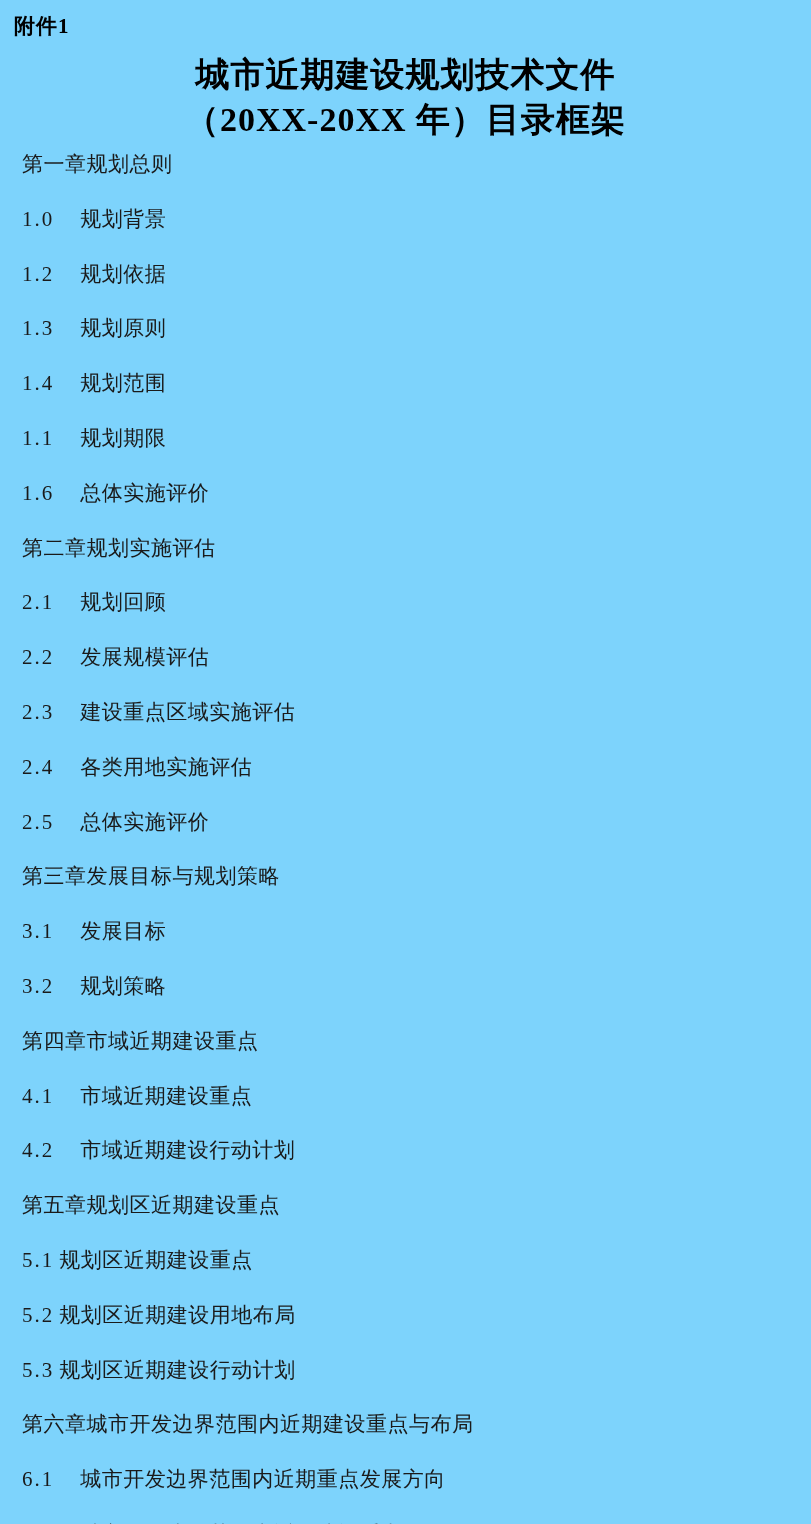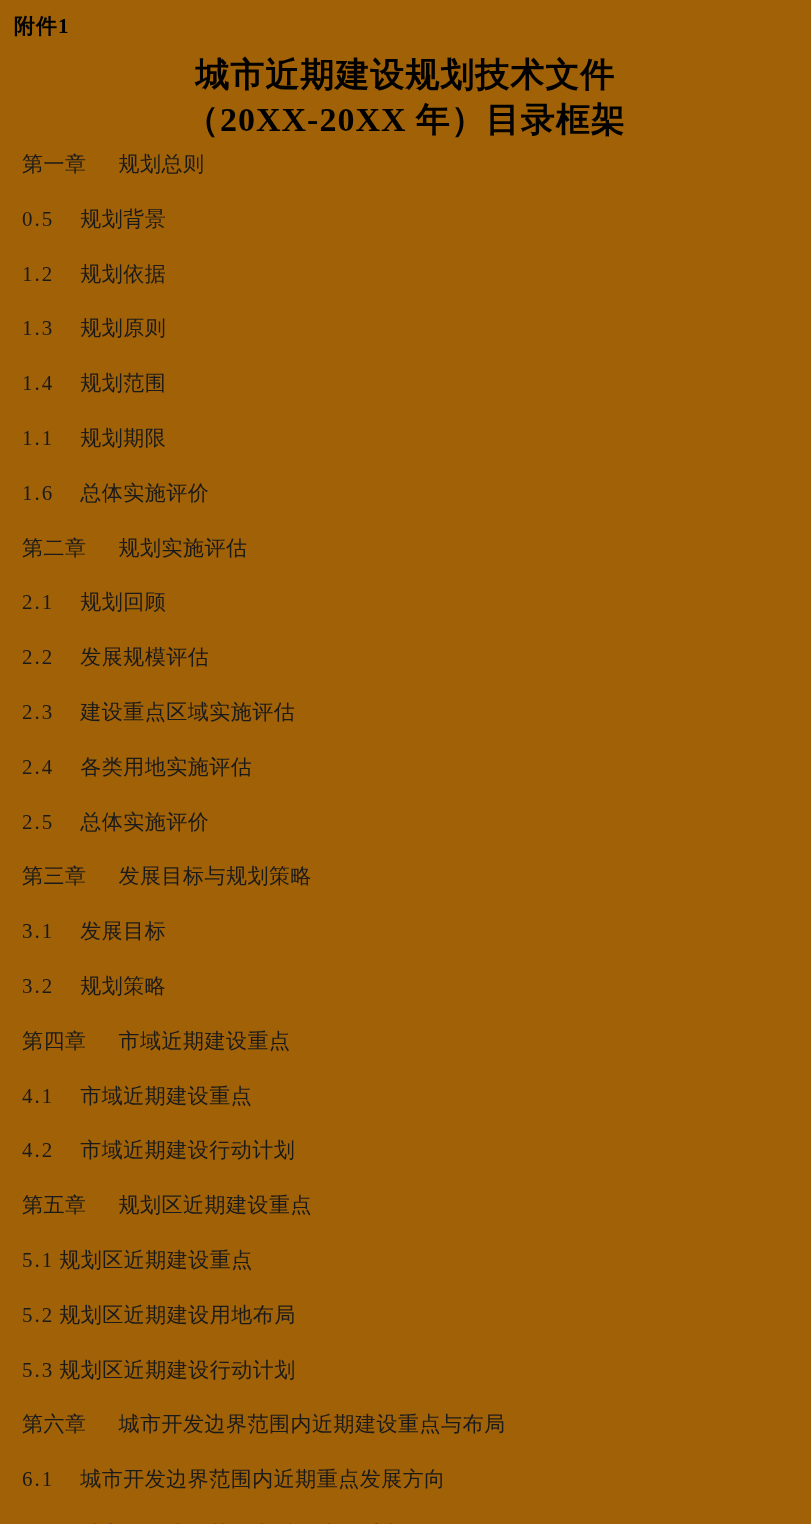--- a/index.html
+++ b/index.html
@@ -11,21 +11,21 @@
     height: 1524px;
     background: #ffffff;
     overflow: hidden;
     position: relative;
     font-family: "Liberation Serif", "DejaVu Serif", serif;
     color: #1a1a1a;
   }
   .page {
     position: absolute;
     inset: 0;
-    background: #a16207;
+    background: #7dd3fc;
   }
   .attachment {
     position: absolute;
     left: 14px;
     top: 12px;
     font-size: 21px;
     font-weight: bold;
     color: #000000;
     letter-spacing: 1px;
   }
@@ -50,21 +50,20 @@
   .toc-line {
     height: 54.8px;
     font-size: 21px;
     line-height: 25px;
     white-space: nowrap;
   }
   .toc-line .num {
     display: inline-block;
   }
   .toc-line.chapter .num {
-    margin-right: 32px;
     letter-spacing: 0.5px;
   }
   .toc-line.section .num {
     margin-right: 26px;
     letter-spacing: 2px;
   }
   .toc-line.section-tight .num {
     margin-right: 5px;
     letter-spacing: 2px;
     text-align: center;
@@ -80,21 +79,21 @@
 <div class="page">
   <div class="attachment" style="color: rgb(0, 0, 0);">附件1</div>
 
   <div class="title" style="color: rgb(0, 0, 0);">
     <div>城市近期建设规划技术文件</div>
     <div>（20XX-20XX 年）目录框架</div>
   </div>
 
   <div class="toc">
       <div class="toc-line chapter"><span class="num">第一章</span><span class="label">规划总则</span></div>
-      <div class="toc-line section"><span class="num">0.5</span><span class="label">规划背景</span></div>
+      <div class="toc-line section"><span class="num">1.0</span><span class="label">规划背景</span></div>
       <div class="toc-line section"><span class="num">1.2</span><span class="label">规划依据</span></div>
       <div class="toc-line section"><span class="num">1.3</span><span class="label">规划原则</span></div>
       <div class="toc-line section"><span class="num">1.4</span><span class="label">规划范围</span></div>
       <div class="toc-line section"><span class="num">1.1</span><span class="label">规划期限</span></div>
       <div class="toc-line section"><span class="num">1.6</span><span class="label">总体实施评价</span></div>
       <div class="toc-line chapter"><span class="num">第二章</span><span class="label">规划实施评估</span></div>
       <div class="toc-line section"><span class="num">2.1</span><span class="label">规划回顾</span></div>
       <div class="toc-line section"><span class="num">2.2</span><span class="label">发展规模评估</span></div>
       <div class="toc-line section"><span class="num">2.3</span><span class="label">建设重点区域实施评估</span></div>
       <div class="toc-line section"><span class="num">2.4</span><span class="label">各类用地实施评估</span></div>

